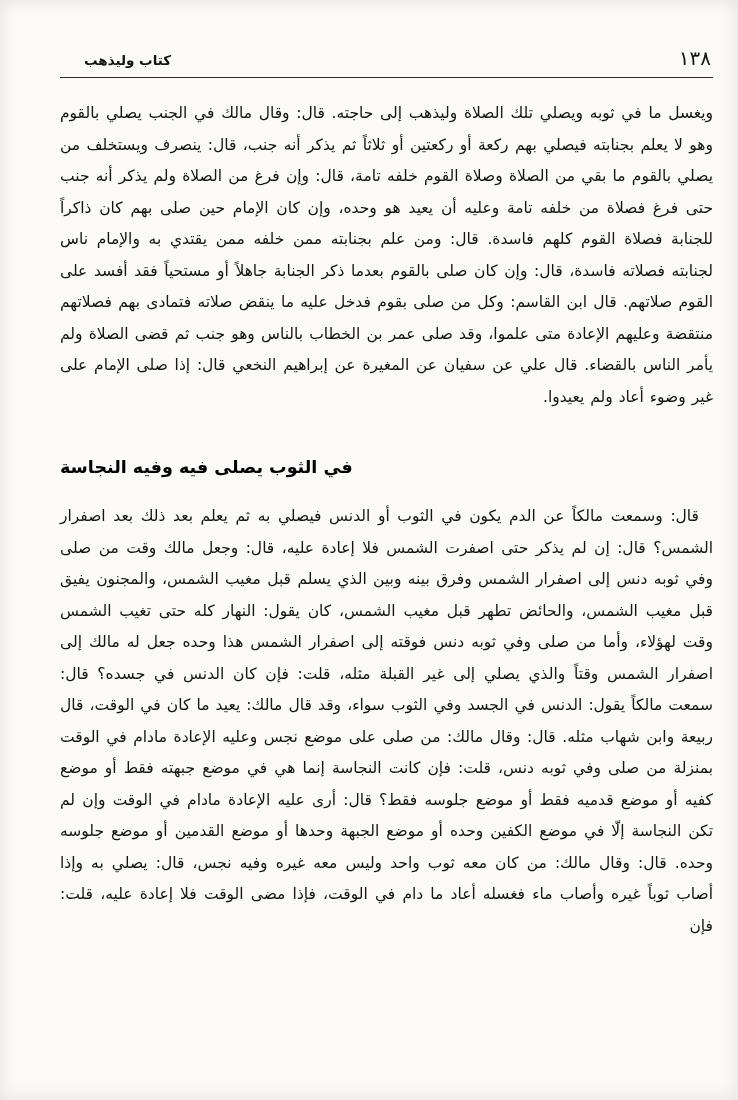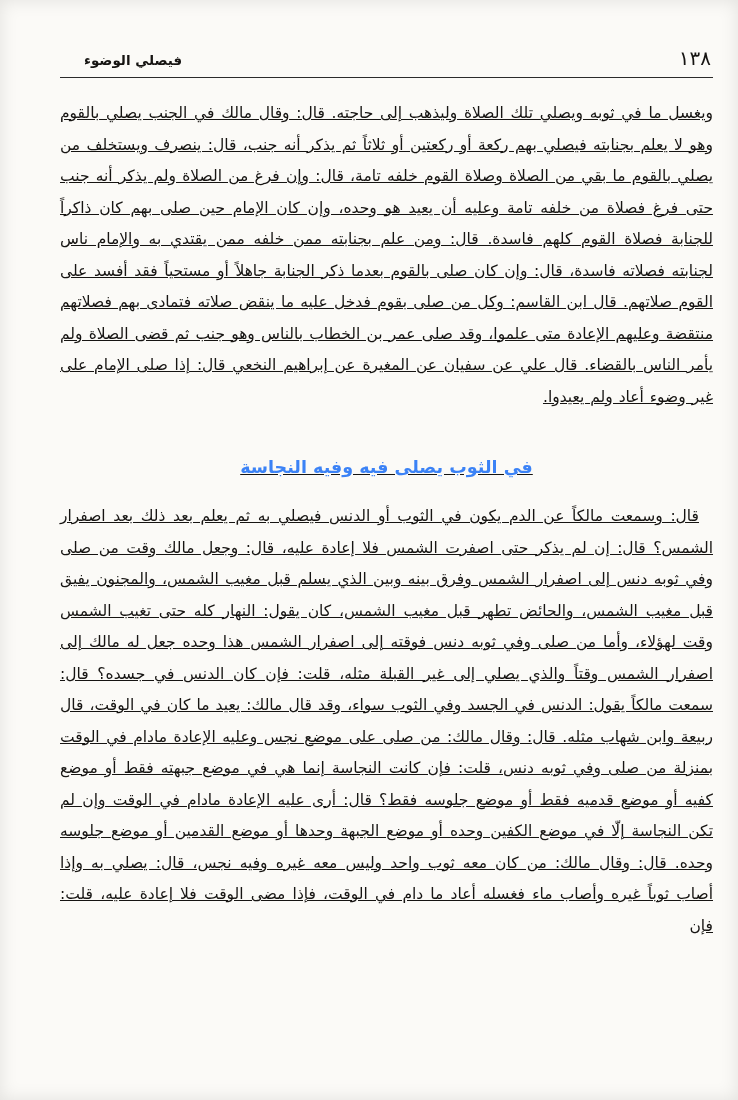--- a/index.html
+++ b/index.html
@@ -34,48 +34,47 @@
     font-size: 20px;
     letter-spacing: 1px;
   }
   .booktitle {
     font-size: 13.5px;
     font-weight: bold;
     margin-left: 22px;
   }
   .content {
     padding-top: 20px;
-    text-decoration: underline;
   }
   .para {
     margin: 0;
     font-size: 15.5px;
     line-height: 31.5px;
     text-align: justify;
     word-spacing: 1px;
   }
   .para.indent {
     text-indent: 14px;
   }
   .section-heading {
     margin: 44px 0 24px 0;
-    text-align: center;
+    text-align: left;
     font-size: 17.5px;
     font-weight: bold;
-    color: #3b82f6;
+    color: #000000;
   }
 </style>
 </head>
 <body>
 
 <div class="page">
 
   <div class="header">
     <span class="pagenum">١٣٨</span>
-    <span class="booktitle">فيصلي الوضوء</span>
+    <span class="booktitle">كتاب وليذهب</span>
   </div>
 
   <div class="content">
 
     <p class="para">ويغسل ما في ثوبه ويصلي تلك الصلاة وليذهب إلى حاجته. قال: وقال مالك في الجنب يصلي بالقوم وهو لا يعلم بجنابته فيصلي بهم ركعة أو ركعتين أو ثلاثاً ثم يذكر أنه جنب، قال: ينصرف ويستخلف من يصلي بالقوم ما بقي من الصلاة وصلاة القوم خلفه تامة، قال: وإن فرغ من الصلاة ولم يذكر أنه جنب حتى فرغ فصلاة من خلفه تامة وعليه أن يعيد هو وحده، وإن كان الإمام حين صلى بهم كان ذاكراً للجنابة فصلاة القوم كلهم فاسدة. قال: ومن علم بجنابته ممن خلفه ممن يقتدي به والإمام ناس لجنابته فصلاته فاسدة، قال: وإن كان صلى بالقوم بعدما ذكر الجنابة جاهلاً أو مستحياً فقد أفسد على القوم صلاتهم. قال ابن القاسم: وكل من صلى بقوم فدخل عليه ما ينقض صلاته فتمادى بهم فصلاتهم منتقضة وعليهم الإعادة متى علموا، وقد صلى عمر بن الخطاب بالناس وهو جنب ثم قضى الصلاة ولم يأمر الناس بالقضاء. قال علي عن سفيان عن المغيرة عن إبراهيم النخعي قال: إذا صلى الإمام على غير وضوء أعاد ولم يعيدوا.</p>
 
     <h2 class="section-heading">في الثوب يصلى فيه وفيه النجاسة</h2>
 
     <p class="para indent">قال: وسمعت مالكاً عن الدم يكون في الثوب أو الدنس فيصلي به ثم يعلم بعد ذلك بعد اصفرار الشمس؟ قال: إن لم يذكر حتى اصفرت الشمس فلا إعادة عليه، قال: وجعل مالك وقت من صلى وفي ثوبه دنس إلى اصفرار الشمس وفرق بينه وبين الذي يسلم قبل مغيب الشمس، والمجنون يفيق قبل مغيب الشمس، والحائض تطهر قبل مغيب الشمس، كان يقول: النهار كله حتى تغيب الشمس وقت لهؤلاء، وأما من صلى وفي ثوبه دنس فوقته إلى اصفرار الشمس هذا وحده جعل له مالك إلى اصفرار الشمس وقتاً والذي يصلي إلى غير القبلة مثله، قلت: فإن كان الدنس في جسده؟ قال: سمعت مالكاً يقول: الدنس في الجسد وفي الثوب سواء، وقد قال مالك: يعيد ما كان في الوقت، قال ربيعة وابن شهاب مثله. قال: وقال مالك: من صلى على موضع نجس وعليه الإعادة مادام في الوقت بمنزلة من صلى وفي ثوبه دنس، قلت: فإن كانت النجاسة إنما هي في موضع جبهته فقط أو موضع كفيه أو موضع قدميه فقط أو موضع جلوسه فقط؟ قال: أرى عليه الإعادة مادام في الوقت وإن لم تكن النجاسة إلّا في موضع الكفين وحده أو موضع الجبهة وحدها أو موضع القدمين أو موضع جلوسه وحده. قال: وقال مالك: من كان معه ثوب واحد وليس معه غيره وفيه نجس، قال: يصلي به وإذا أصاب ثوباً غيره وأصاب ماء فغسله أعاد ما دام في الوقت، فإذا مضى الوقت فلا إعادة عليه، قلت: فإن</p>
 

